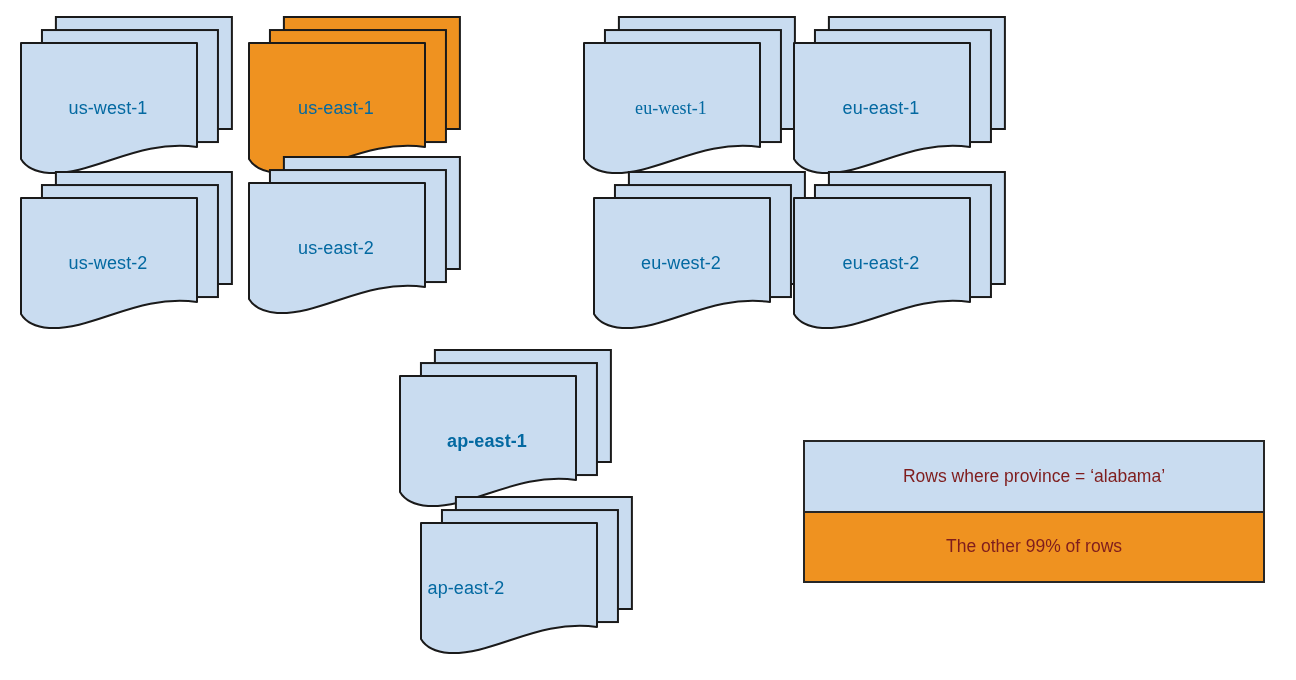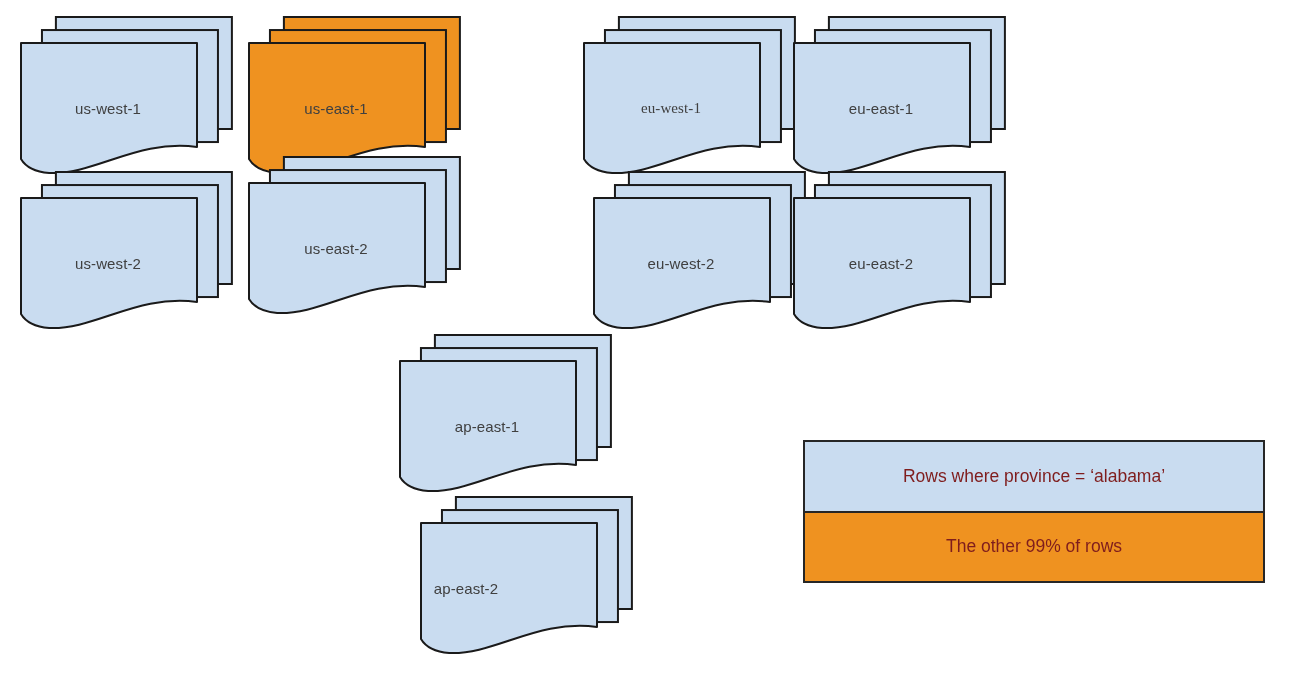--- a/index.html
+++ b/index.html
@@ -28,22 +28,22 @@
   }
   .stack-label {
     position: absolute;
     left: 0;
     top: 43px;
     width: 176px;
     height: 96px;
     display: flex;
     align-items: center;
     justify-content: center;
-    font-size: 15px;
-    color: #404040;
+    font-size: 18px;
+    color: #0369a1;
     letter-spacing: 0.1px;
     white-space: nowrap;
     pointer-events: none;
   }
   .legend {
     position: absolute;
     left: 803px;
     top: 440px;
     width: 462px;
     height: 143px;
@@ -132,21 +132,21 @@
         <div class="stack-label">eu-west-2</div>
       </div>
       <div class="stack" style="left: 793px; top: 172px;">
         <svg viewBox="0 0 210 160">
           <rect x="35.900000000000006" y="0" width="176" height="112" fill="#c9dcf0" stroke="#1a1a1a" stroke-width="2"></rect>
           <rect x="21.950000000000003" y="13.049999999999999" width="176" height="112" fill="#c9dcf0" stroke="#1a1a1a" stroke-width="2"></rect>
           <path d="M 0,0 L 176,0 L 176,104 C 116.16000000000001,96 73.92,132 28.16,130 C 15.84,129 5.279999999999999,125 0,116 Z" transform="translate(1,26)" fill="#c9dcf0" stroke="#1a1a1a" stroke-width="2" stroke-linejoin="round"></path>
         </svg>
         <div class="stack-label">eu-east-2</div>
       </div>
-      <div class="stack" style="left: 399px; top: 335px;">
+      <div class="stack" style="left: 399px; top: 350px; font-weight: bold;">
         <svg viewBox="0 0 210 160">
           <rect x="35.900000000000006" y="0" width="176" height="112" fill="#c9dcf0" stroke="#1a1a1a" stroke-width="2"></rect>
           <rect x="21.950000000000003" y="13.049999999999999" width="176" height="112" fill="#c9dcf0" stroke="#1a1a1a" stroke-width="2"></rect>
           <path d="M 0,0 L 176,0 L 176,104 C 116.16000000000001,96 73.92,132 28.16,130 C 15.84,129 5.279999999999999,125 0,116 Z" transform="translate(1,26)" fill="#c9dcf0" stroke="#1a1a1a" stroke-width="2" stroke-linejoin="round"></path>
         </svg>
         <div class="stack-label">ap-east-1</div>
       </div>
       <div class="stack" style="left: 378px; top: 497px; padding-left: 42px;">
         <svg viewBox="0 0 210 160">
           <rect x="35.900000000000006" y="0" width="176" height="112" fill="#c9dcf0" stroke="#1a1a1a" stroke-width="2"></rect>

